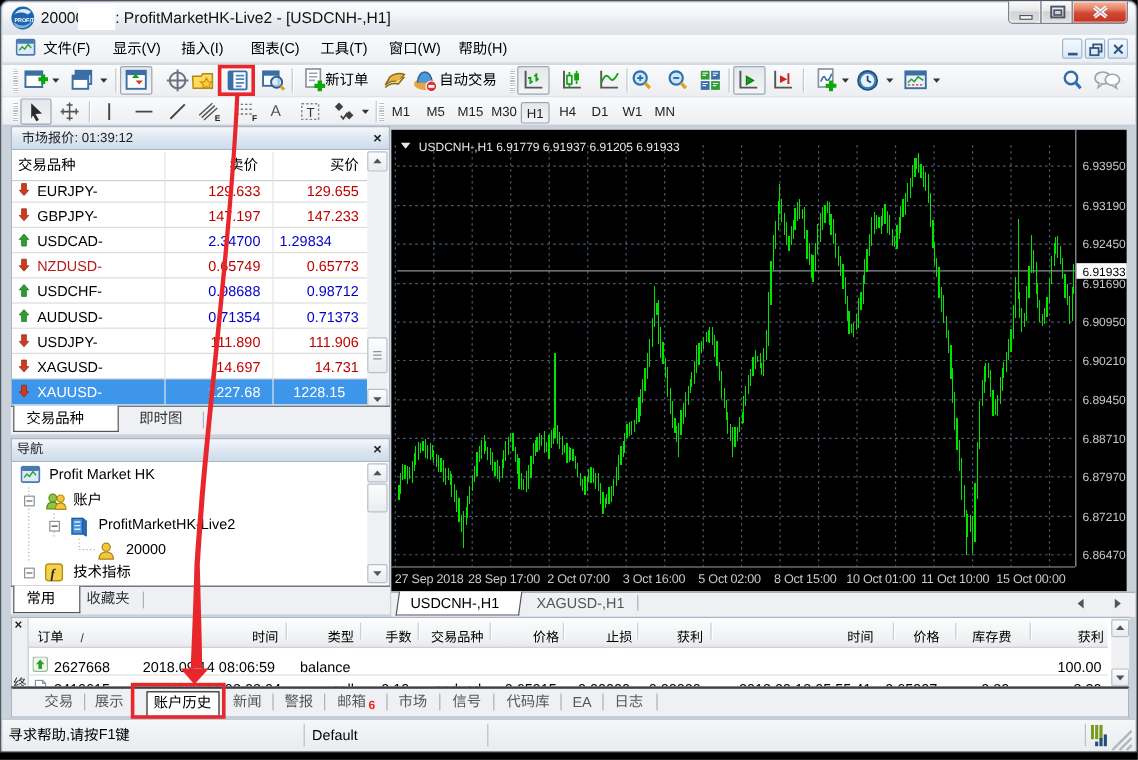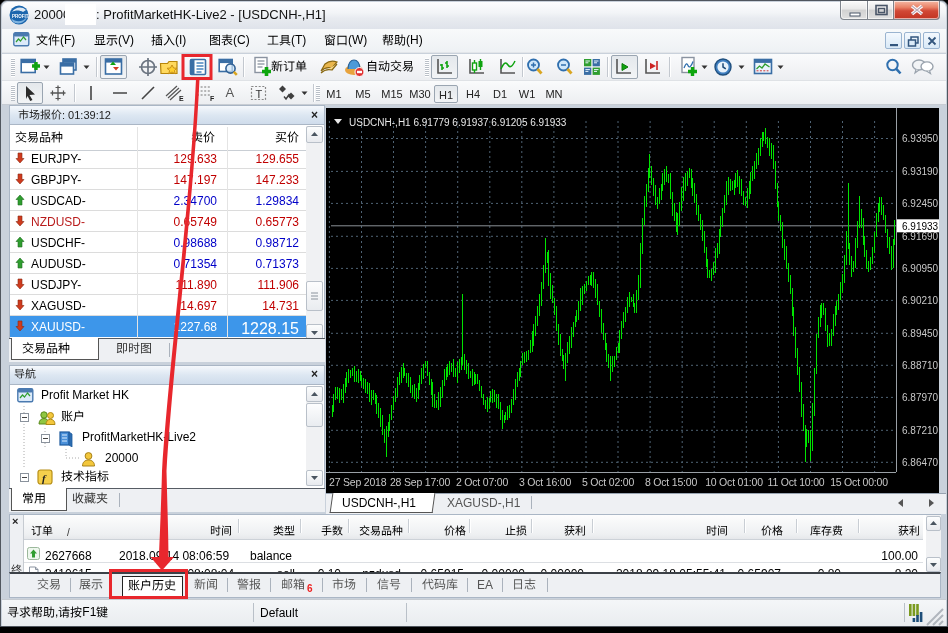--- a/index.html
+++ b/index.html
@@ -526,21 +526,21 @@
       <div class="abs" style="left:30px;top:172px;font-size:12px;color:#000">GBPJPY-</div>
       <div class="abs" style="left:150px;top:172px;width:66px;text-align:right;font-size:12px;color:#c00000">147.197</div>
       <div class="abs" style="left:232px;top:172px;width:66px;text-align:right;font-size:12px;color:#c00000">147.233</div>
       <div class="abs" style="left:13px;top:193px">
         <svg width="12" height="12">
           <path d="M6 1l4 4.5H8V11H4V5.5H2z" fill="#2f9e2f" stroke="#1e6b1e" stroke-width=".6"></path>
         </svg>
       </div>
       <div class="abs" style="left:30px;top:193px;font-size:12px;color:#000">USDCAD-</div>
       <div class="abs" style="left:150px;top:193px;width:66px;text-align:right;font-size:12px;color:#0000c8">2.34700</div>
-      <div class="abs" style="left:232px;top:193px;width:66px;text-align:right;font-size:12px;color:#0000c8">1.29834</div>
+      <div class="abs" style="left:232px;top:193px;width:66px;text-align:left;font-size:12px;color:#0000c8">1.29834</div>
       <div class="abs" style="left:13px;top:214px">
         <svg width="12" height="12">
           <path d="M6 11L2 6.5h2V1h4v5.5h2z" fill="#cf3b1e" stroke="#8a2812" stroke-width=".6"></path>
         </svg>
       </div>
       <div class="abs" style="left:30px;top:214px;font-size:12px;color:#b91c1c">NZDUSD-</div>
       <div class="abs" style="left:150px;top:214px;width:66px;text-align:right;font-size:12px;color:#c00000">0.65749</div>
       <div class="abs" style="left:232px;top:214px;width:66px;text-align:right;font-size:12px;color:#c00000">0.65773</div>
       <div class="abs" style="left:13px;top:235px">
         <svg width="12" height="12">
@@ -575,21 +575,21 @@
       <div class="abs" style="left:150px;top:298px;width:66px;text-align:right;font-size:12px;color:#c00000">14.697</div>
       <div class="abs" style="left:232px;top:298px;width:66px;text-align:right;font-size:12px;color:#c00000">14.731</div>
       <div class="abs" style="left:9px;top:315px;width:296px;height:21px;background:#3d96ea"></div>
       <div class="abs" style="left:13px;top:319px">
         <svg width="12" height="12">
           <path d="M6 11L2 6.5h2V1h4v5.5h2z" fill="#cf3b1e" stroke="#8a2812" stroke-width=".6"></path>
         </svg>
       </div>
       <div class="abs" style="left:30px;top:319px;font-size:12px;color:#fff">XAUUSD-</div>
       <div class="abs" style="left:150px;top:319px;width:66px;text-align:right;font-size:12px;color:#fff">1227.68</div>
-      <div class="abs" style="left:232px;top:319px;width:66px;text-align:right;font-size:16px;color:#fff">1228.15</div>
+      <div class="abs" style="left:232px;top:319px;width:66px;text-align:center;font-size:12px;color:#fff">1228.15</div>
       <div class="abs" style="left:9px;top:167px;width:296px;height:1px;background:#dcdcdc"></div>
       <div class="abs" style="left:9px;top:188px;width:296px;height:1px;background:#dcdcdc"></div>
       <div class="abs" style="left:9px;top:209px;width:296px;height:1px;background:#dcdcdc"></div>
       <div class="abs" style="left:9px;top:230px;width:296px;height:1px;background:#dcdcdc"></div>
       <div class="abs" style="left:9px;top:251px;width:296px;height:1px;background:#dcdcdc"></div>
       <div class="abs" style="left:9px;top:272px;width:296px;height:1px;background:#dcdcdc"></div>
       <div class="abs" style="left:9px;top:293px;width:296px;height:1px;background:#dcdcdc"></div>
       <div class="abs" style="left:9px;top:314px;width:296px;height:1px;background:#dcdcdc"></div>
       <div class="colsep" style="left:136px;top:126px;height:213px"></div>
       <div class="colsep" style="left:226px;top:126px;height:213px"></div>

